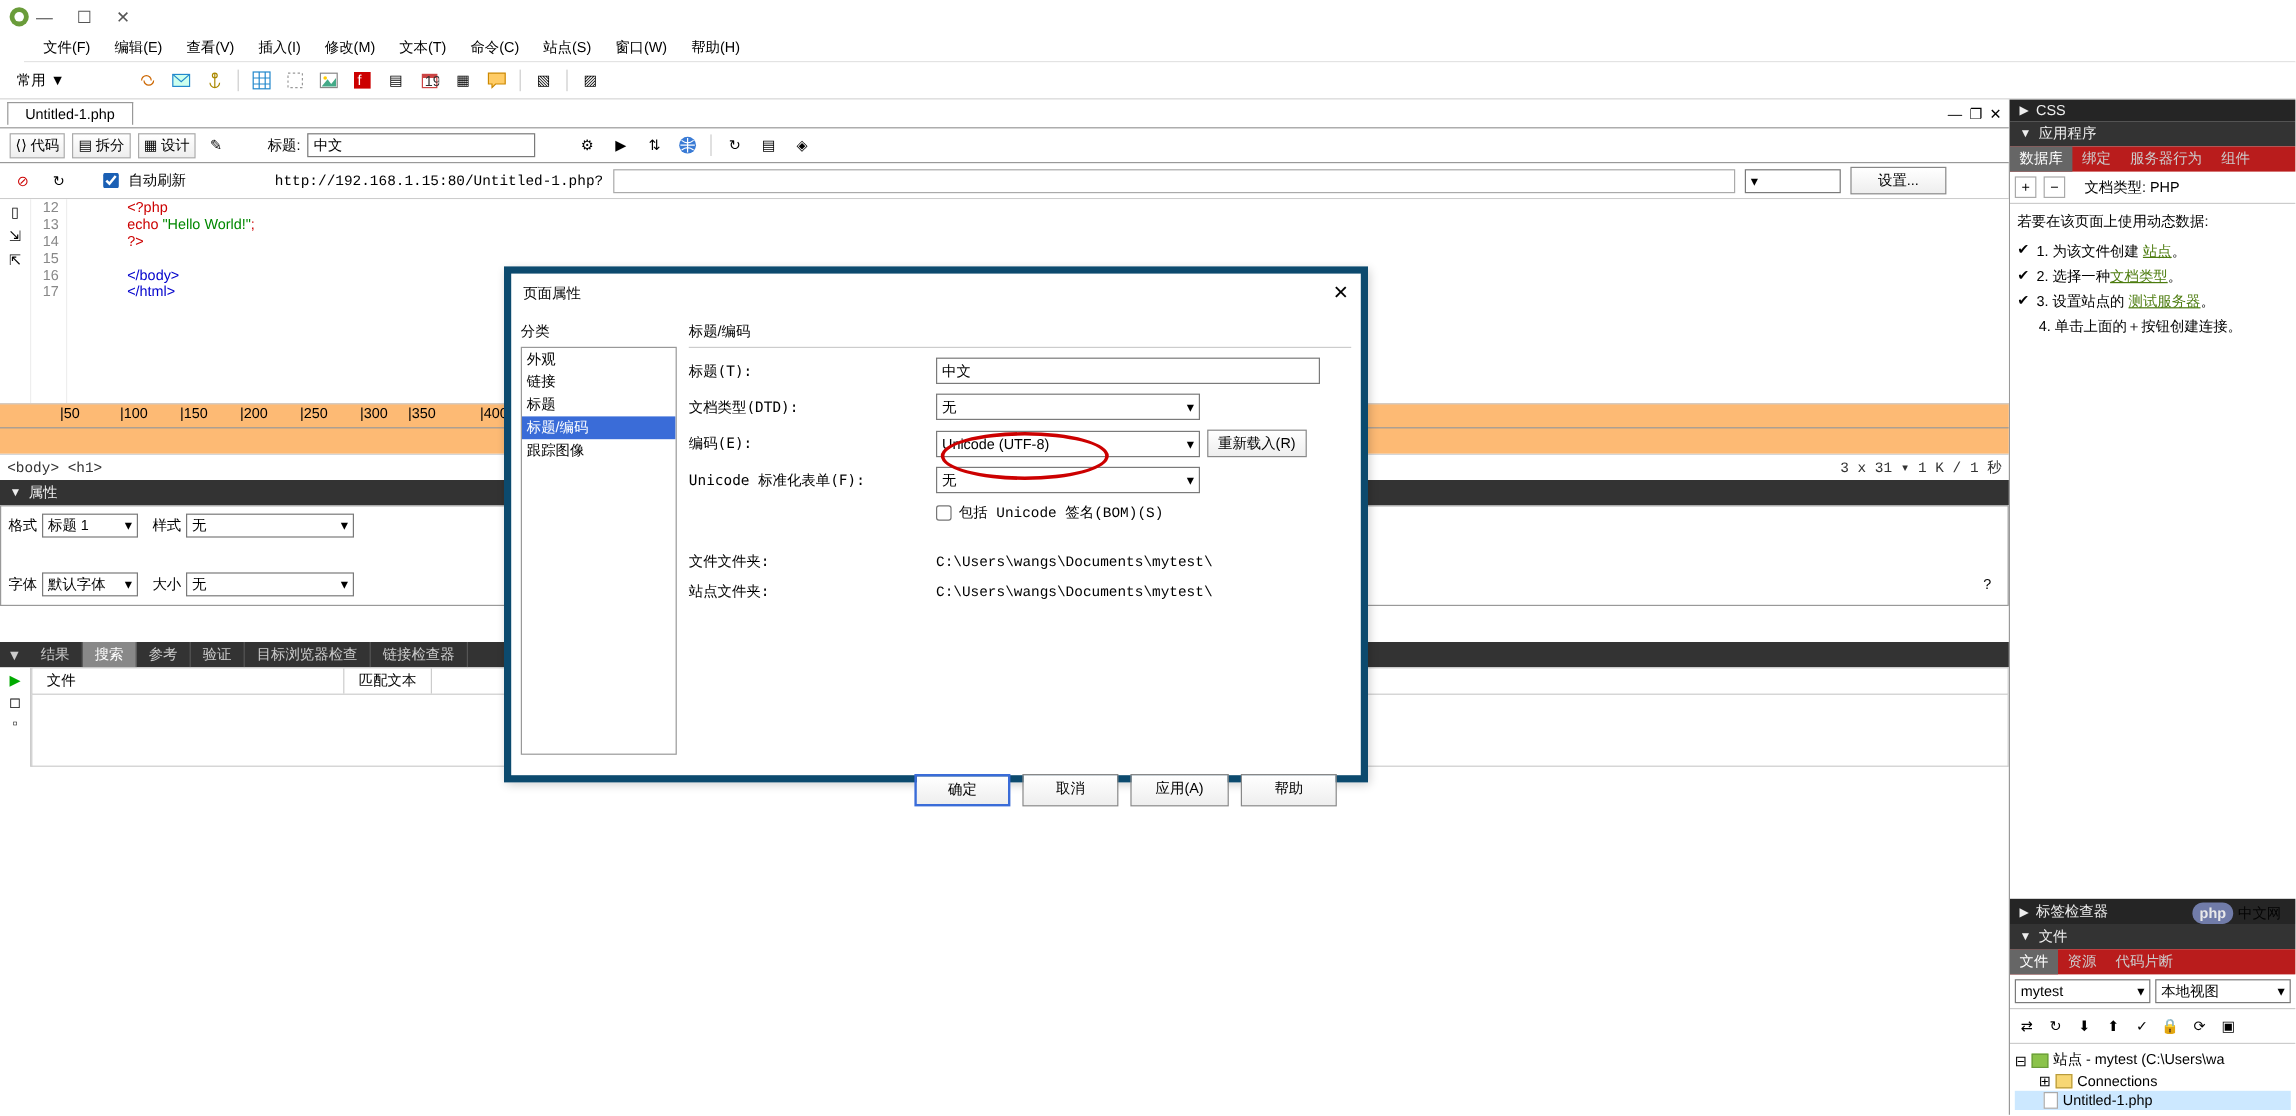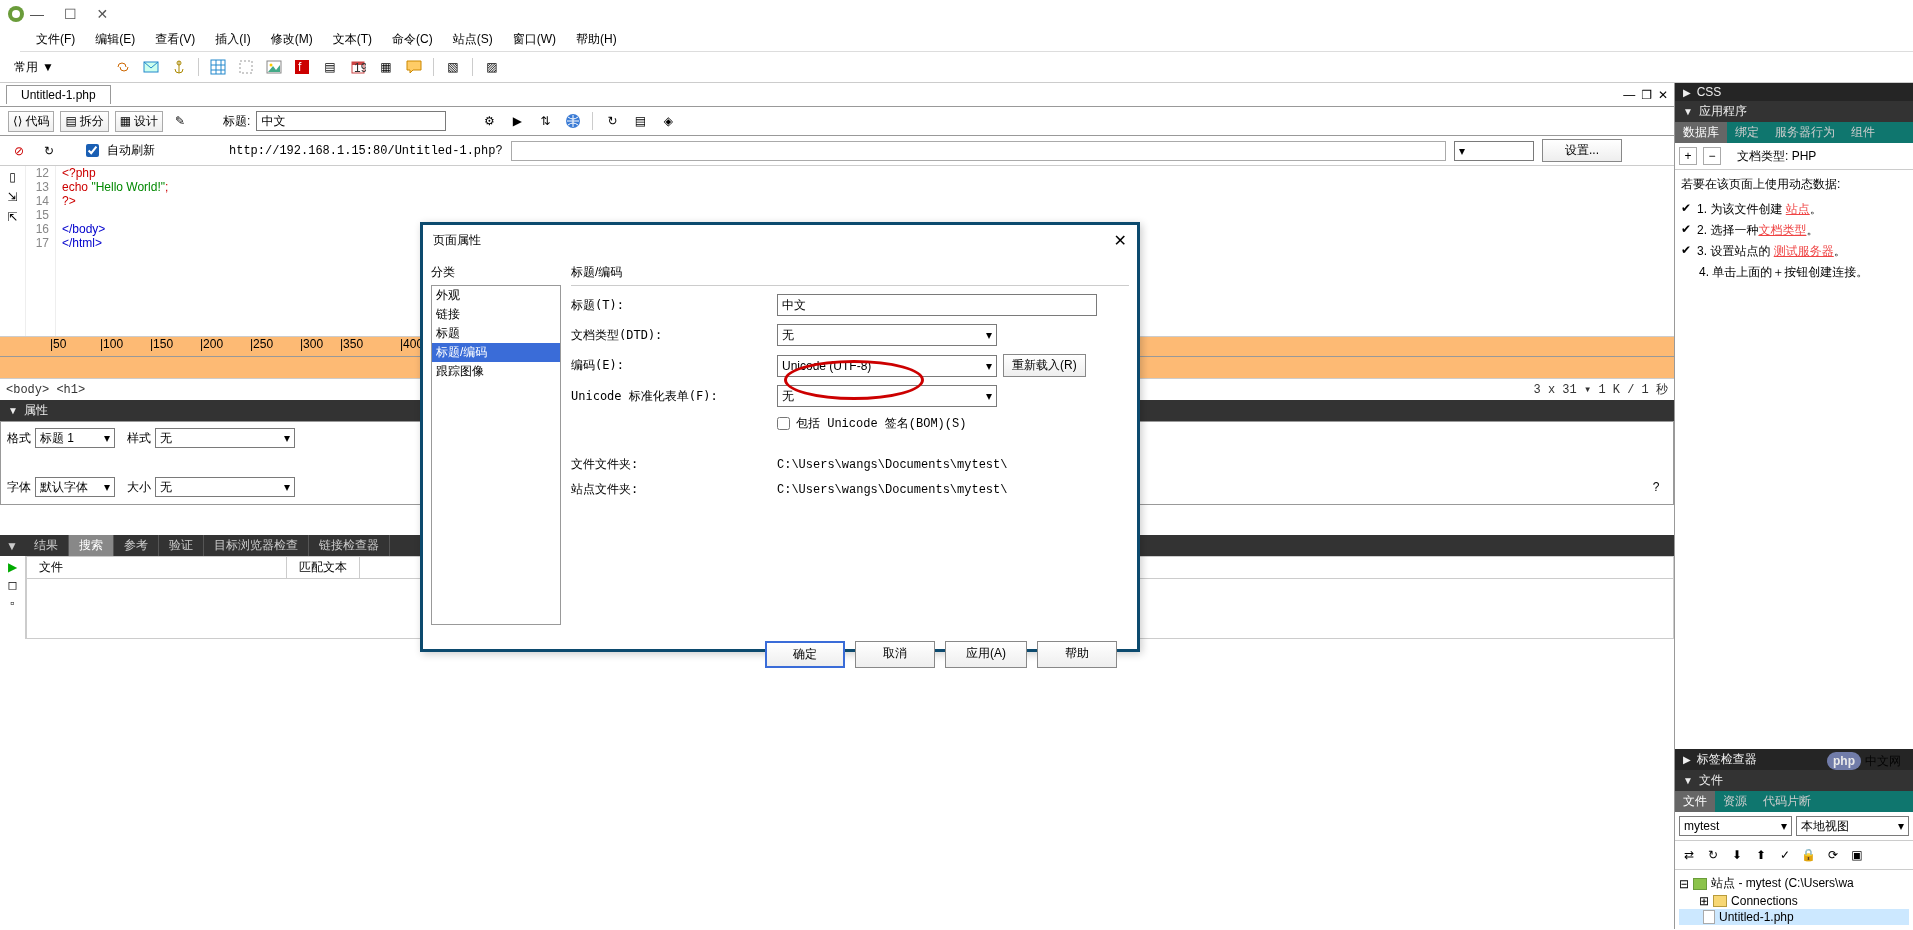--- a/index.html
+++ b/index.html
@@ -25,53 +25,53 @@
 .doc-tab-bar .win-ctrl-doc { margin-left: auto; display: flex; gap: 6px; }
 .view-toolbar { display: flex; align-items: center; padding: 3px 8px; gap: 6px; border-top: 1px solid #999; border-bottom: 1px solid #999; background: #fff; }
 .view-btn { display: flex; align-items: center; gap: 3px; padding: 1px 4px; border: 1px solid #aaa; background: linear-gradient(#fff,#eee); cursor: pointer; }
 .title-input { border: 1px solid #7a7a7a; height: 20px; width: 190px; padding: 0 4px; }
 .addr-bar { display: flex; align-items: center; padding: 3px 8px; gap: 8px; border-bottom: 1px solid #ccc; }
 .addr-url { font-family: "Courier New", monospace; margin-left: 28px; }
 .addr-input { flex: 1; border: 1px solid #aaa; height: 20px; }
 .code-area { display: flex; background: #fff; height: 170px; }
 .gutter-icons { width: 26px; display: flex; flex-direction: column; align-items: center; gap: 6px; padding-top: 4px; border-right: 1px solid #eee; }
 .line-numbers { width: 30px; text-align: right; font-family: "Courier New", monospace; color: #888; padding-right: 6px; border-right: 1px solid #eee; }
-.code-text { font-family: "Courier New", monospace; padding-left: 6px; }
+.code-text { font-family: "Courier New", monospace; padding-left: 6px; margin-left: 44px; }
 .code-text .red { color: #c00; }
 .code-text .green { color: #080; }
 .code-text .blue { color: #00c; }
 .ruler { height: 42px; background: #fdba74; border-top: 1px solid #ccc; position: relative; overflow: hidden; font-family: "Courier New", monospace; font-size: 10px; }
 .statusbar { border-top: 1px solid #ccc; padding: 2px 6px; font-family: "Courier New", monospace; font-size: 11px; color: #333; display: flex; align-items: center; }
 .statusbar .right-status { margin-left: auto; font-family: "Courier New", monospace; }
 .panel-header { background: #333; color: #eee; padding: 2px 8px; display: flex; align-items: center; gap: 6px; cursor: pointer; }
 .panel-header.dark { background: #252525; }
 .panel-header .arrow { font-size: 10px; }
 .properties-panel { background: #fff; border: 1px solid #999; padding: 6px; display: flex; gap: 12px; align-items: center; flex-wrap: wrap; }
 .prop-field { display: flex; align-items: center; gap: 4px; }
 .prop-select { border: 1px solid #7a7a7a; height: 20px; min-width: 80px; padding: 0 4px; background: #fff; display: flex; align-items: center; justify-content: space-between; }
 .results-tabs { background: #333; color: #ccc; display: flex; align-items: center; }
 .results-tab { padding: 2px 10px; border-right: 1px solid #555; cursor: pointer; }
 .results-tab.active { background: #888; color: #fff; }
 .results-headers { display: flex; border: 1px solid #ccc; }
 .results-headers div { padding: 2px 12px; border-right: 1px solid #ccc; }
-.right-tabs { display: flex; background: #0f766e; color: #ccc; }
+.right-tabs { display: flex; background: #b91c1c; color: #ccc; }
 .right-tab { padding: 2px 8px; cursor: pointer; }
 .right-tab.active { background: #666; color: #fff; }
 .doctype-row { display: flex; align-items: center; gap: 6px; padding: 4px; border-bottom: 1px solid #ccc; }
 .dynamic-steps { padding: 6px; }
 .dynamic-steps .step { display: flex; gap: 6px; margin-bottom: 4px; align-items: flex-start; }
 .dynamic-steps .check { color: #000; }
-.dynamic-steps .link { color: #ef4444; text-decoration: underline; cursor: pointer; }
+.dynamic-steps .link { color: #4d7c0f; text-decoration: underline; cursor: pointer; }
 .tree { padding: 4px; font-family: "Courier New", monospace; }
 .tree-row { display: flex; align-items: center; gap: 4px; padding: 1px 0; }
 .tree-row.selected { background: #cce8ff; }
 .folder-icon { width: 14px; height: 12px; background: #f7d774; border: 1px solid #b89b3c; display: inline-block; }
 .folder-icon.green { background: #8bc34a; border-color: #6a9c3a; }
 .file-icon { width: 12px; height: 14px; background: #fff; border: 1px solid #aaa; display: inline-block; position: relative; }
-.dialog { position: absolute; left: 420px; top: 222px; width: 720px; height: 430px; background: #fff; border: 3px solid #0c4a6e; box-shadow: 2px 2px 8px rgba(0,0,0,.2); display: flex; flex-direction: column; }
+.dialog { position: absolute; left: 420px; top: 222px; width: 720px; height: 430px; background: #fff; border: 6px solid #0c4a6e; box-shadow: 2px 2px 8px rgba(0,0,0,.2); display: flex; flex-direction: column; }
 .dialog-title { padding: 6px 10px; display: flex; align-items: center; }
 .dialog-title .close { margin-left: auto; font-size: 16px; cursor: pointer; }
 .dialog-body { flex: 1; display: flex; padding: 8px; gap: 10px; }
 .dialog-categories { width: 130px; }
 .dialog-categories .cat-label { margin-bottom: 4px; }
 .dialog-categories .cat-list { border: 1px solid #999; height: 340px; overflow: auto; }
 .cat-item { padding: 1px 4px; cursor: pointer; }
 .cat-item.selected { background: #3a6cd8; color: #fff; }
 .dialog-form { flex: 1; }
 .dialog-form .form-title { margin-bottom: 8px; padding-bottom: 4px; border-bottom: 1px solid #ccc; }

